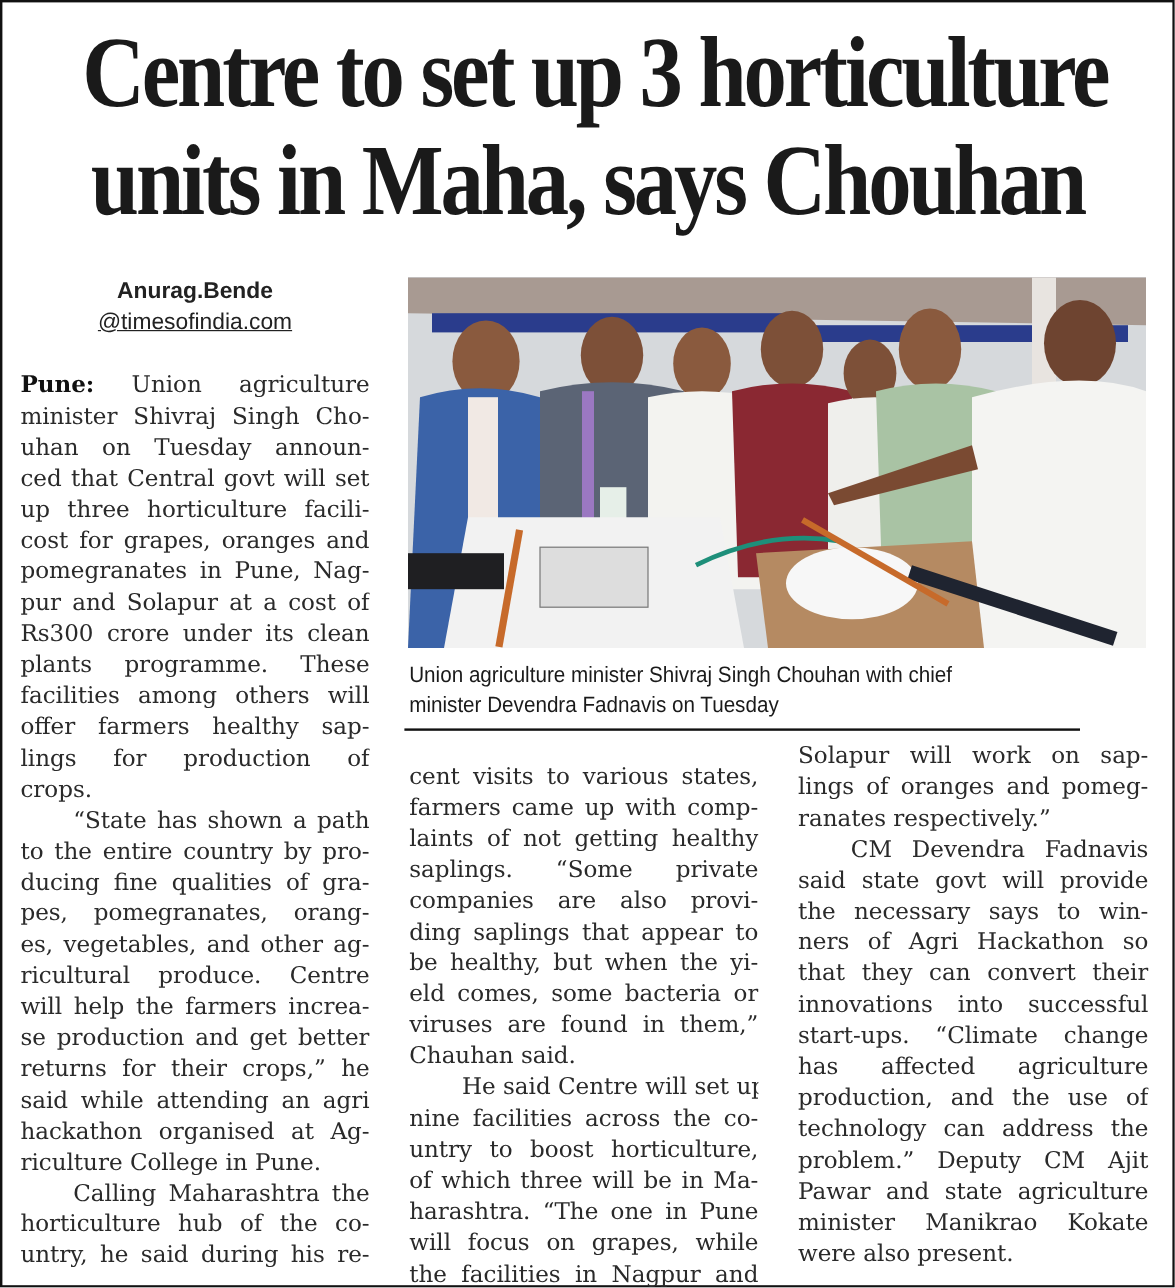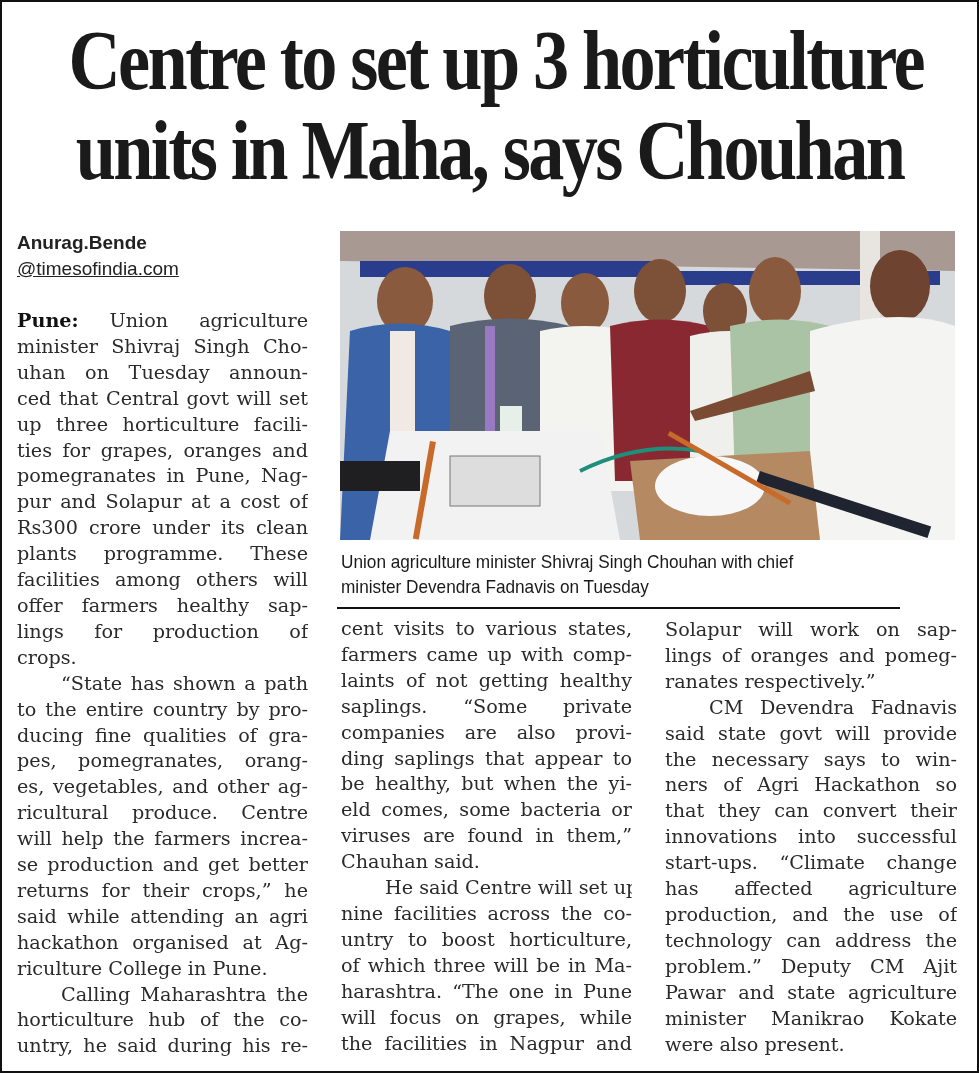--- a/index.html
+++ b/index.html
@@ -10,37 +10,37 @@
   }
   .headline {
     position: absolute; left: 0; top: 16px; width: 979px; text-align: center;
     font-family: "Liberation Serif", "DejaVu Serif", serif;
     font-weight: bold; color: #1a1a1a;
     font-size: 84px; line-height: 90px; letter-spacing: -3px;
     transform: scaleX(0.86); transform-origin: center top;
   }
   .headline .hl-line { display: block; white-space: nowrap; }
   .byline {
-    position: absolute; left: 17px; top: 230px; width: 291px; 
+    position: absolute; left: 17px; top: 230px; width: 291px; text-align: center;
     font-family: "Liberation Sans", "DejaVu Sans", sans-serif; color: #222;
   }
   .byline .name { font-weight: bold; font-size: 19px; line-height: 26px; display: block; }
   .byline .email { font-size: 19px; line-height: 26px; display: block; text-decoration: underline; }
   .col {
     position: absolute;
     font-family: "DejaVu Serif", "Liberation Serif", serif;
     font-size: 19.2px; line-height: 25.9px; color: #2a2a2a;
     text-align: justify;
   }
   .col .line { display: block; text-align: justify; text-align-last: justify; white-space: nowrap; overflow: hidden; }
   .col .line.last { text-align-last: left; }
   .col .indent { padding-left: 44px; }
   .dateline { font-weight: bold; color: #111; }
   #col1 { left: 17px; top: 308px; width: 291px; }
-  #col2 { left: 341px; top: 616px; width: 291px; }
+  #col2 { left: 341px; top: 634px; width: 291px; }
   #col3 { left: 665px; top: 617px; width: 292px; }
   .photo {
     position: absolute; left: 340px; top: 231px; width: 615px; height: 309px;
     overflow: hidden; background: #cfd3d6;
   }
   .caption {
     position: absolute; left: 341px; top: 549px; width: 570px;
     font-family: "Liberation Sans", "DejaVu Sans", sans-serif; font-size: 18.5px; line-height: 25px;
     color: #1a1a1a; transform: scaleX(0.93); transform-origin: left top;
   }
@@ -114,21 +114,21 @@
   <div>minister Devendra Fadnavis on Tuesday</div>
 </div>
 <div class="caption-rule"></div>
 
 <div class="col" id="col1">
   <span class="line"><span class="dateline">Pune:</span><span> Union agriculture</span></span>
   <span class="line">minister Shivraj Singh Cho-</span>
   <span class="line">uhan on Tuesday announ-</span>
   <span class="line">ced that Central govt will set</span>
   <span class="line">up three horticulture facili-</span>
-  <span class="line">ties for grapes, oranges and</span>
+  <span class="line">cost for grapes, oranges and</span>
   <span class="line">pomegranates in Pune, Nag-</span>
   <span class="line">pur and Solapur at a cost of</span>
   <span class="line">Rs300 crore under its clean</span>
   <span class="line">plants programme. These</span>
   <span class="line">facilities among others will</span>
   <span class="line">offer farmers healthy sap-</span>
   <span class="line">lings for production of</span>
   <span class="line last">crops.</span>
   <span class="line indent">“State has shown a path</span>
   <span class="line">to the entire country by pro-</span>

